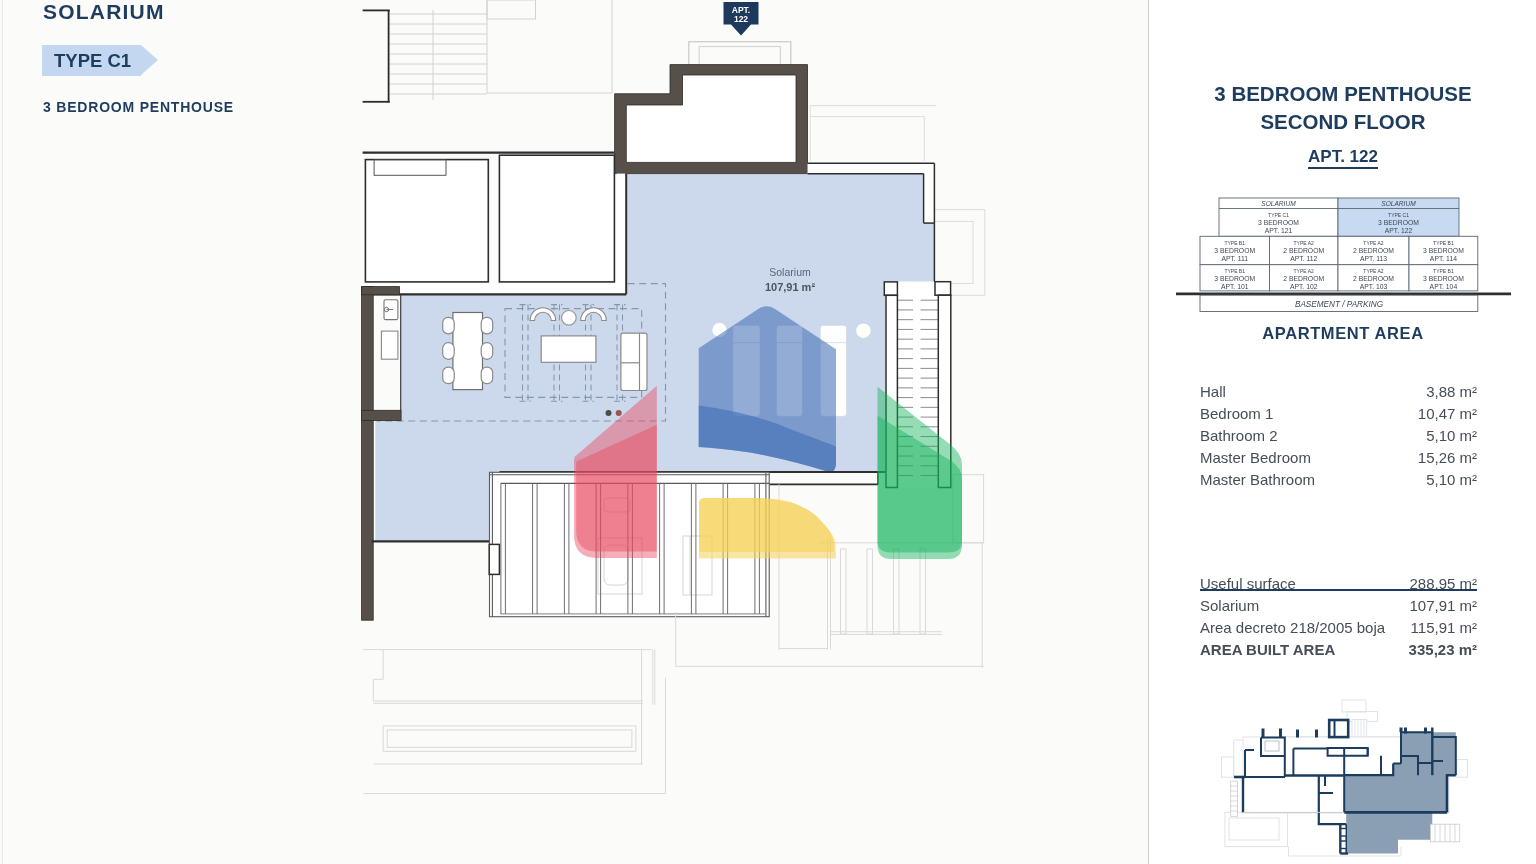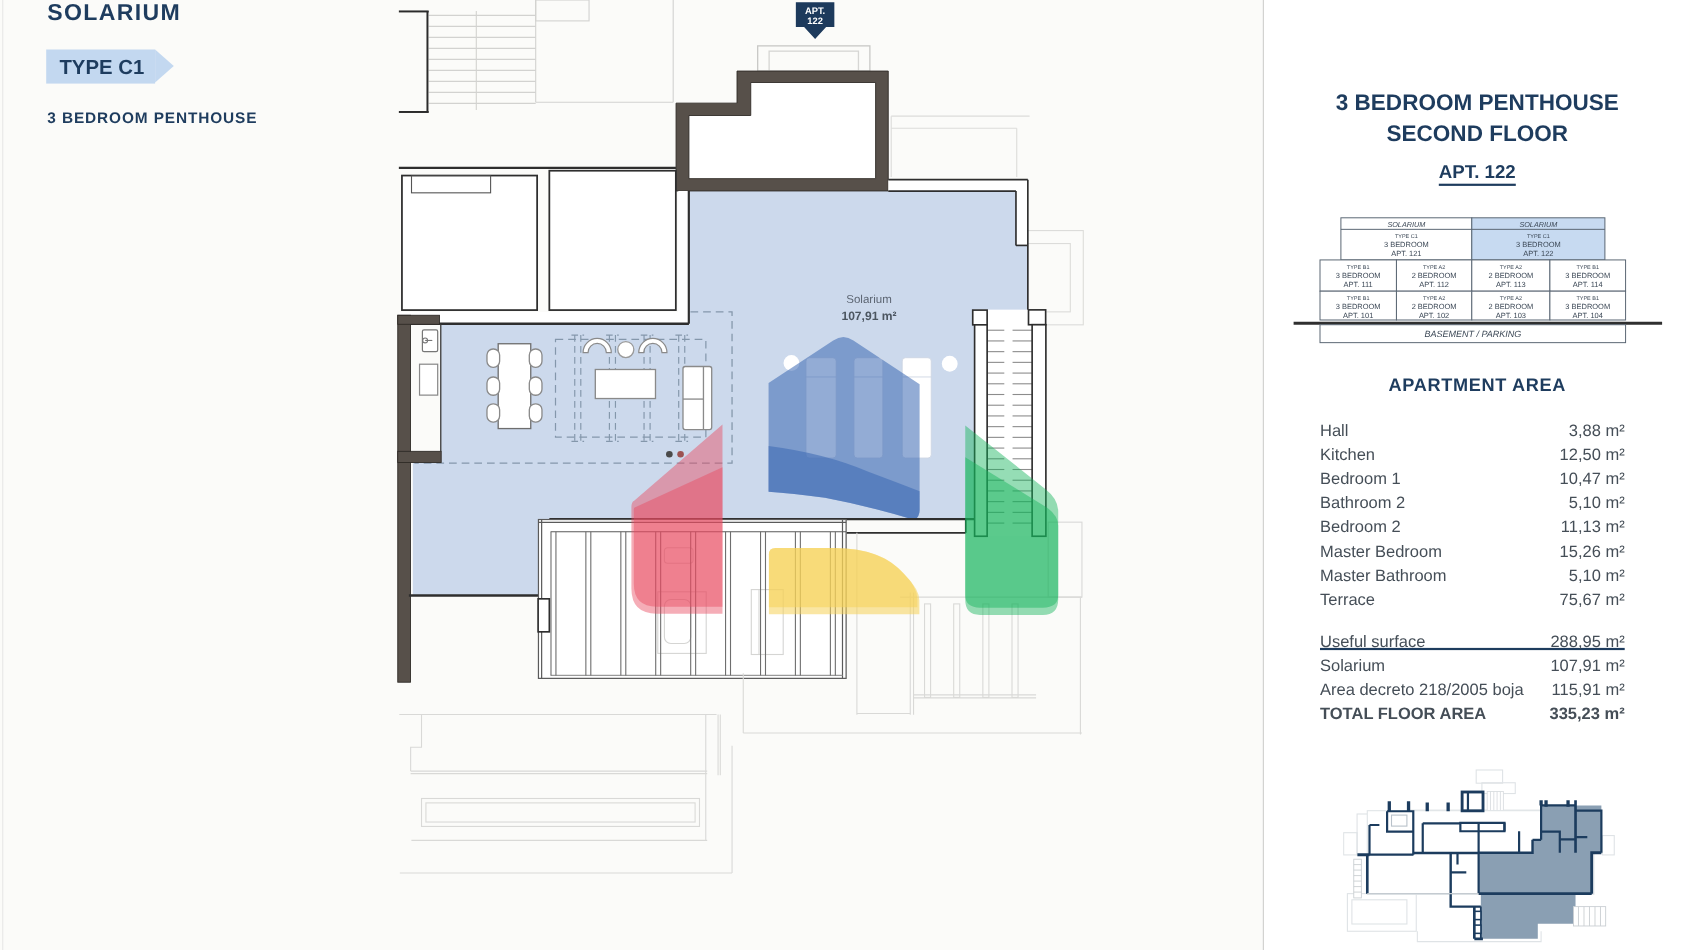--- a/index.html
+++ b/index.html
@@ -392,74 +392,62 @@
         <text x="268.4" y="94" text-anchor="middle" font-size="6.8">APT. 104</text>
       </g>
 
       <line x1="1" y1="98.9" x2="336" y2="98.9" stroke="#2f2f2f" stroke-width="2.6"></line>
 
       <rect x="25" y="100.2" width="277.8" height="16.3" fill="#ffffff" stroke="#5a6673" stroke-width="0.9"></rect>
       <text x="164" y="111.5" text-anchor="middle" font-size="8.2" font-style="italic">BASEMENT / PARKING</text>
     </g>
   </svg>
 
-  <div class="hdr" style="position:absolute;left:0;top:341px;width:100%;font-size:16.5px;letter-spacing:0.6px;">APARTMENT AREA</div>
+  <div class="hdr" style="position:absolute;left:0;top:324px;width:100%;font-size:16.5px;letter-spacing:0.6px;">APARTMENT AREA</div>
 
   <div style="position:absolute;left:51px;top:380px;width:277px;">
     <div class="row">
         <span>Hall</span>
         <span>3,88 m²</span>
       </div>
     <div class="row">
-        <span>Kitchen</span>
-        <span>12,50 m²</span>
-      </div>
-    <div class="row">
         <span>Bedroom 1</span>
         <span>10,47 m²</span>
       </div>
     <div class="row">
         <span>Bathroom 2</span>
         <span>5,10 m²</span>
       </div>
     <div class="row">
-        <span>Bedroom 2</span>
-        <span>11,13 m²</span>
-      </div>
-    <div class="row">
         <span>Master Bedroom</span>
         <span>15,26 m²</span>
       </div>
     <div class="row">
         <span>Master Bathroom</span>
         <span>5,10 m²</span>
       </div>
-    <div class="row">
-        <span>Terrace</span>
-        <span>75,67 m²</span>
-      </div>
   </div>
 
   <div style="position:absolute;left:51px;top:589px;width:277px;height:2px;background:#1e3c5e;"></div>
 
   <div style="position:absolute;left:51px;top:572px;width:277px;">
     <div class="row">
         <span>Useful surface</span>
         <span>288,95 m²</span>
       </div>
     <div class="row">
         <span>Solarium</span>
         <span>107,91 m²</span>
       </div>
     <div class="row">
         <span>Area decreto 218/2005 boja</span>
         <span>115,91 m²</span>
       </div>
     <div class="row" style="font-weight:bold;">
-        <span>TOTAL FLOOR AREA</span>
+        <span>AREA BUILT AREA</span>
         <span>335,23 m²</span>
       </div>
   </div>
 
   <svg style="position:absolute;left:72px;top:698px;" width="250" height="162" viewBox="0 0 250 162">
 
     <g stroke="#dfe3e6" stroke-width="1" fill="none">
       <rect x="126.2" y="13.6" width="30.3" height="9.8"></rect>
       <rect x="121" y="2" width="24" height="12"></rect>
       <line x1="58.7" y1="39.5" x2="180" y2="39.5" stroke="#e4e7e9" stroke-width="3"></line>

